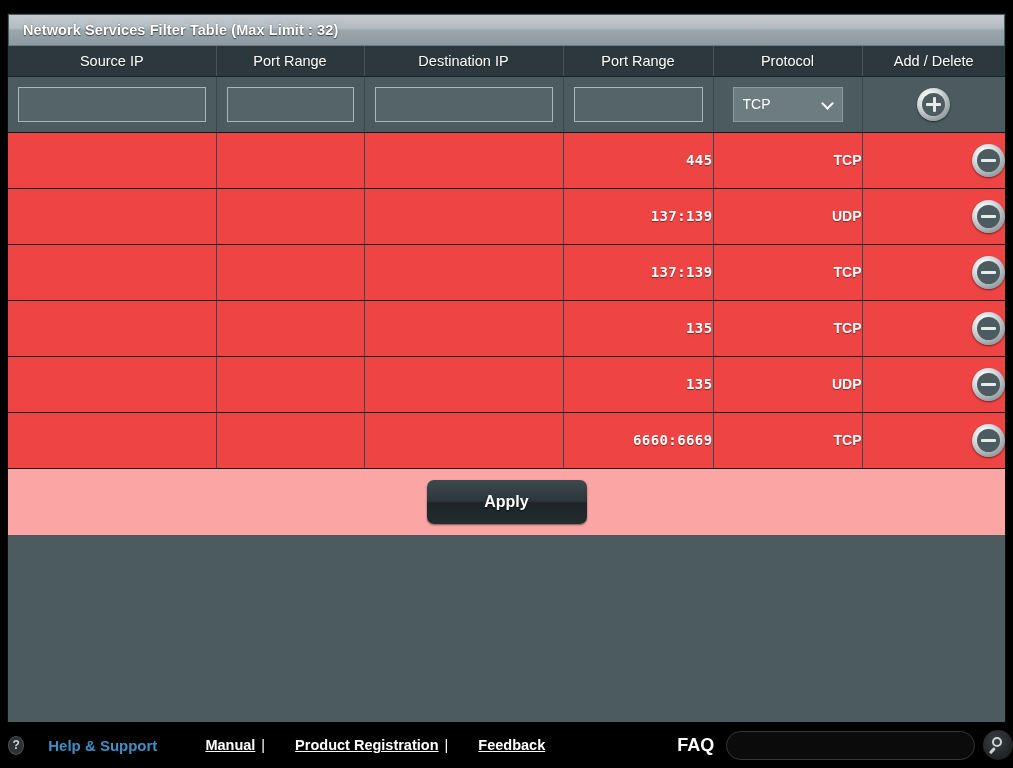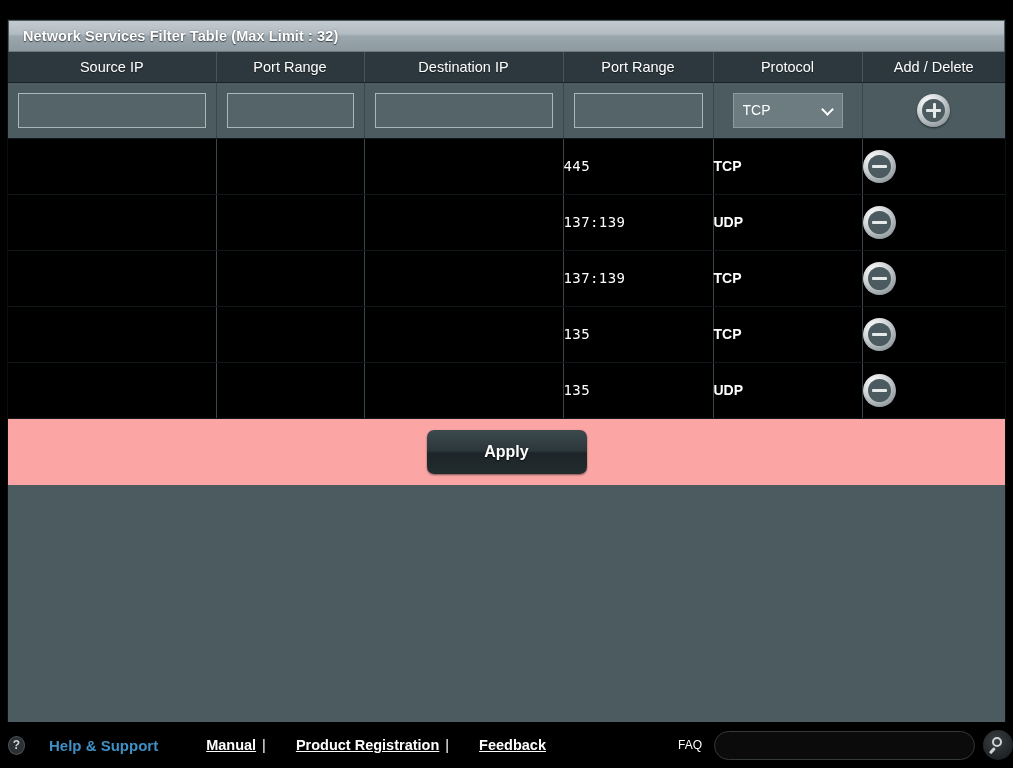--- a/index.html
+++ b/index.html
@@ -18,21 +18,21 @@
     position: relative;
     width: 1013px;
     height: 768px;
     background: #000000;
   }
 
   
   #panel {
     position: absolute;
     left: 7px;
-    top: 19px;
+    top: 13px;
     width: 999px;
     height: 713px;
     background: #4b5b5f;
     border: 1px solid #0a0e0f;
   }
 
   
   #titlebar {
     position: relative;
     height: 31px;
@@ -138,29 +138,30 @@
     left: 0; top: 0;
     width: 7px; height: 7px;
     border-right: 2px solid #ffffff;
     border-bottom: 2px solid #ffffff;
     transform: rotate(45deg);
   }
 
   
   tr.data-row td {
     height: 56px;
-    background: #000000;
+    background: #ef4444;
     border-right: 1px solid #3a484d;
     border-bottom: 1px solid #10181b;
     border-top: 1px solid #10181b;
-    text-align: left;
+    text-align: right;
     vertical-align: middle;
     color: #ffffff;
     font-size: 14px;
     text-shadow: 0 1px 1px rgba(0,0,0,0.45);
+    font-weight: bold;
   }
   tr.data-row td:last-child { border-right: none; }
   td.port-cell {
     font-family: "DejaVu Sans Mono", monospace;
     font-size: 14.5px;
     letter-spacing: 0.4px;
   }
   td.proto-cell {
     font-weight: bold;
     font-size: 13.5px;
@@ -267,22 +268,23 @@
   }
   .footsep {
     color: #ffffff;
     font-size: 14.5px;
     margin: 0 6px;
   }
   #links { margin-left: 24px; display: flex; align-items: center; }
   #faq-label {
     margin-left: 132px;
     color: #ffffff;
-    font-size: 12px;
+    font-size: 18px;
     white-space: nowrap;
+    font-weight: bold;
   }
   #faq-input {
     margin-left: 12px;
     width: 292px;
     height: 29px;
     border-radius: 15px;
     background: #0b0b0b;
     border: 1px solid #33383a;
     color: #ffffff;
     font-family: "Liberation Sans", sans-serif;
@@ -409,20 +411,28 @@
             <td><span class="circ-btn"><span class="bar-h"></span></span></td>
           </tr>
           <tr class="data-row">
             <td></td>
             <td></td>
             <td></td>
             <td class="port-cell">135</td>
             <td class="proto-cell">UDP</td>
             <td><span class="circ-btn"><span class="bar-h"></span></span></td>
           </tr>
+          <tr class="data-row">
+            <td></td>
+            <td></td>
+            <td></td>
+            <td class="port-cell">6660:6669</td>
+            <td class="proto-cell">TCP</td>
+            <td><span class="circ-btn"><span class="bar-h"></span></span></td>
+          </tr>
         </tbody>
     </table>
 
     <div id="apply-area">
       <button id="apply-btn">Apply</button>
     </div>
 
   </div>
 
   <div id="footer">

